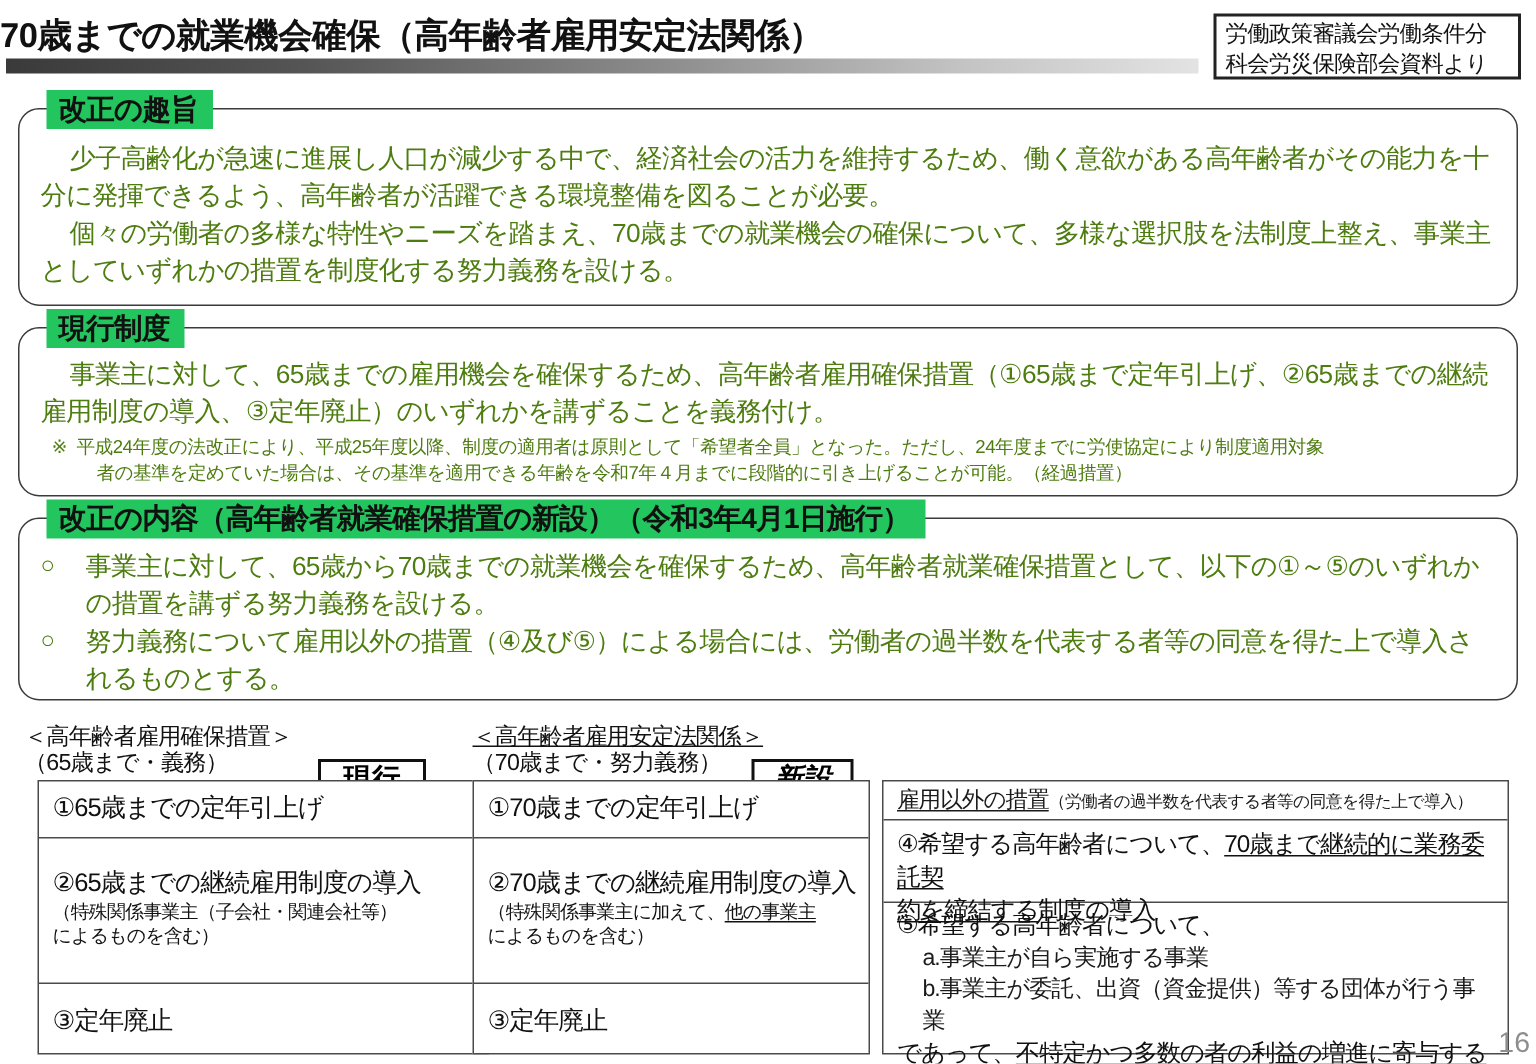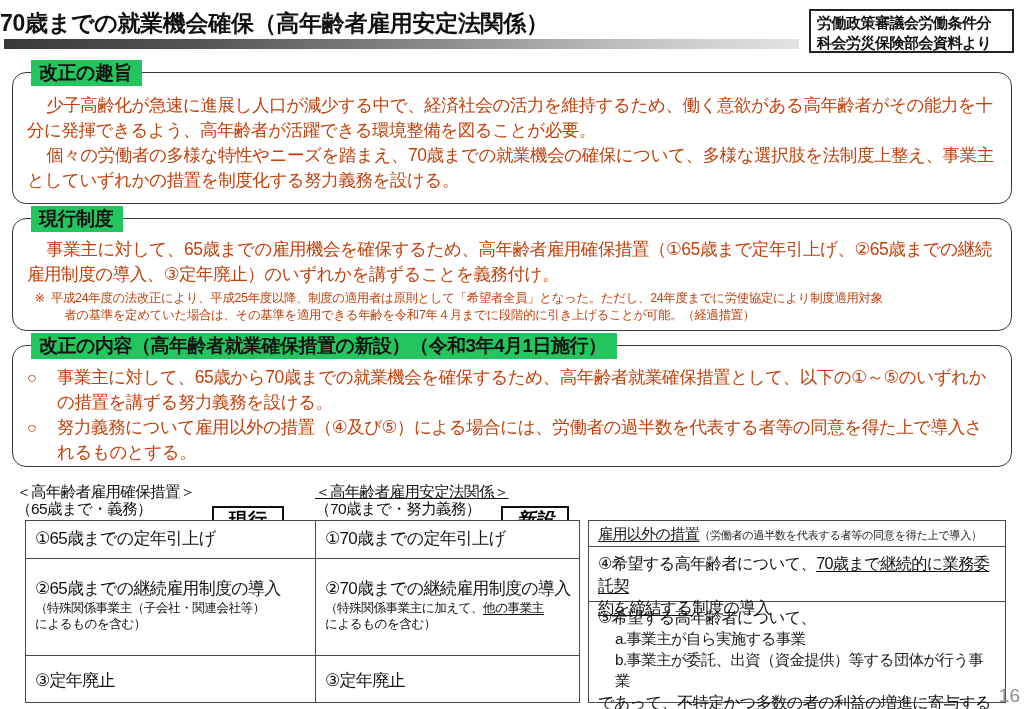--- a/index.html
+++ b/index.html
@@ -24,21 +24,21 @@
     color: #111;
   }
   #title-rule {
     position: absolute; left: 4px; top: 39px; width: 795px; height: 10px;
     background: linear-gradient(to right, #3a3a3a 0%, #555 25%, #8c8c8c 55%, #c3c3c3 80%, #e3e3e3 100%);
   }
   #source-box {
     position: absolute; right: 10px; top: 9px; width: 205px; height: 44px;
     border: 2px solid #222; background: #fff;
     padding: 2px 4px 0 6px;
-    font-size: 15px; line-height: 20px; font-weight: 700;
+    font-size: 15px; line-height: 20px; font-weight: 400;
     letter-spacing: -0.5px; color: #111;
   }
 
   
   .section {
     position: absolute;
     border: 1.6px solid #3b3b3b;
     border-radius: 14px;
     background: #fff;
   }
@@ -50,21 +50,21 @@
     font-size: 19px; font-weight: bold;
     letter-spacing: -0.5px;
     color: #111;
     white-space: nowrap;
   }
   .sec-body {
     padding: 20px 12px 6px 14px;
     font-size: 17.5px;
     line-height: 25px;
     letter-spacing: -0.45px;
-    color: #c2410c;
+    color: #4d7c0f;
   }
   .sec-body p { margin: 0; }
   .indent1 { text-indent: 1.1em; }
 
   .note {
     font-size: 12.4px;
     line-height: 17px;
     letter-spacing: -0.3px;
     margin-top: 3px;
     padding-left: 10px;

